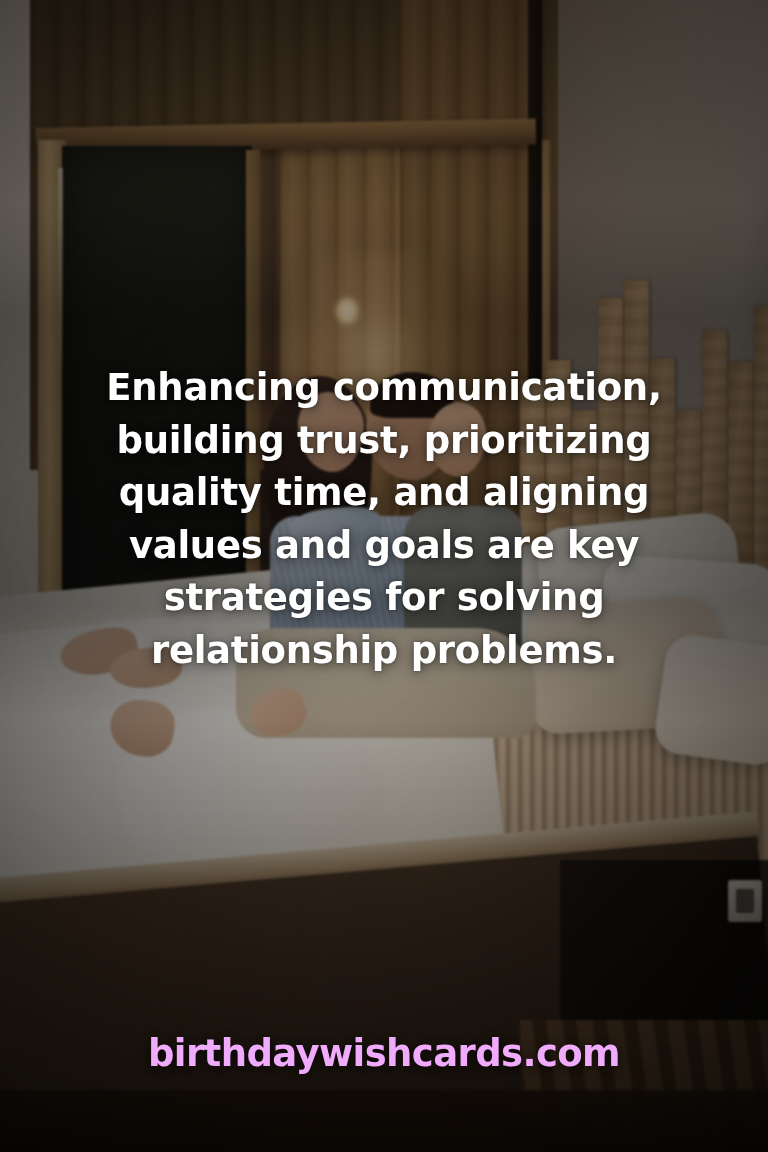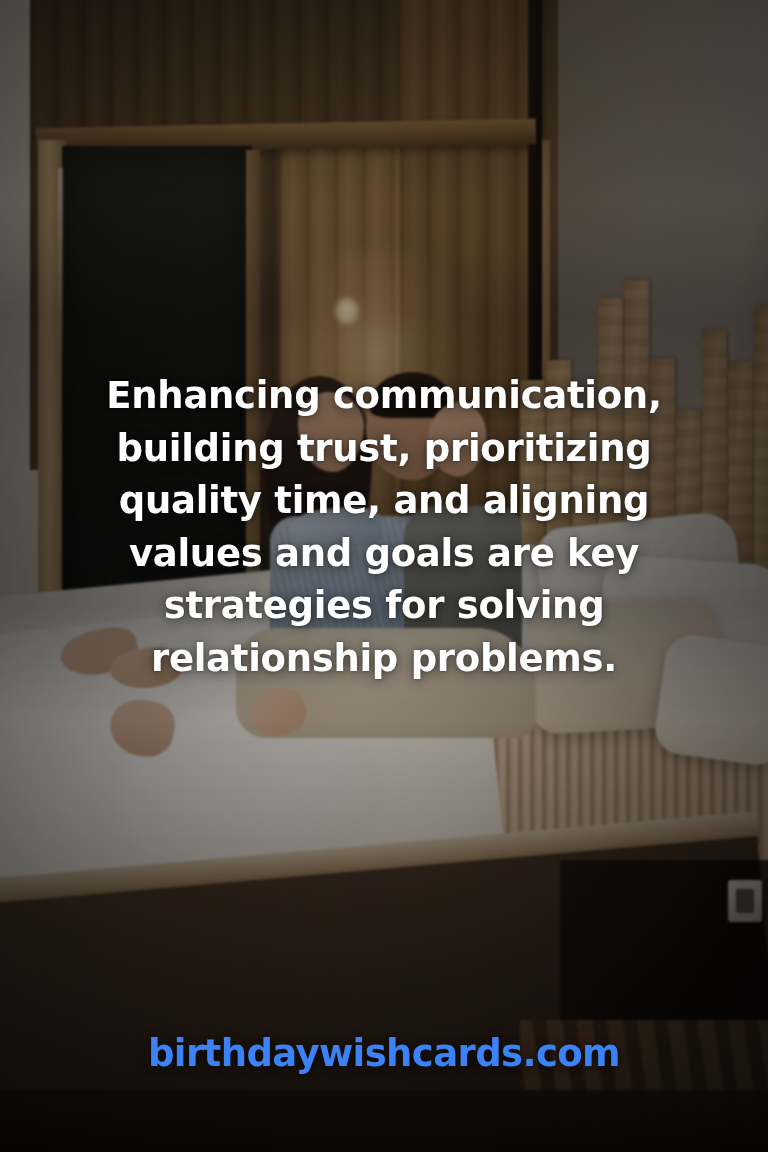--- a/index.html
+++ b/index.html
@@ -293,25 +293,24 @@
     letter-spacing:-0.4px;
     text-shadow:0 2px 12px rgba(0,0,0,.55), 0 0 3px rgba(0,0,0,.35);
   }
   .subtext {
     position:absolute; left:64px; top:362px; width:640px;
     text-align:center; color:#ffffff;
     font-family:"DejaVu Sans", sans-serif;
     font-weight:700; font-size:37px; line-height:1.42;
     letter-spacing:-0.3px;
     text-shadow:0 2px 12px rgba(0,0,0,.55), 0 0 3px rgba(0,0,0,.35);
-    margin-top:8px;
   }
   .watermark {
     position:absolute; left:0; top:1032px; width:768px;
-    text-align:center; color:#3b82f6;
+    text-align:center; color:#f0abfc;
     font-family:"DejaVu Sans", sans-serif;
     font-weight:700; font-size:37px; letter-spacing:-0.6px;
     text-shadow:0 2px 10px rgba(0,0,0,.65);
   }
 </style>
 </head>
 <body>
 
 <div class="card">
 

